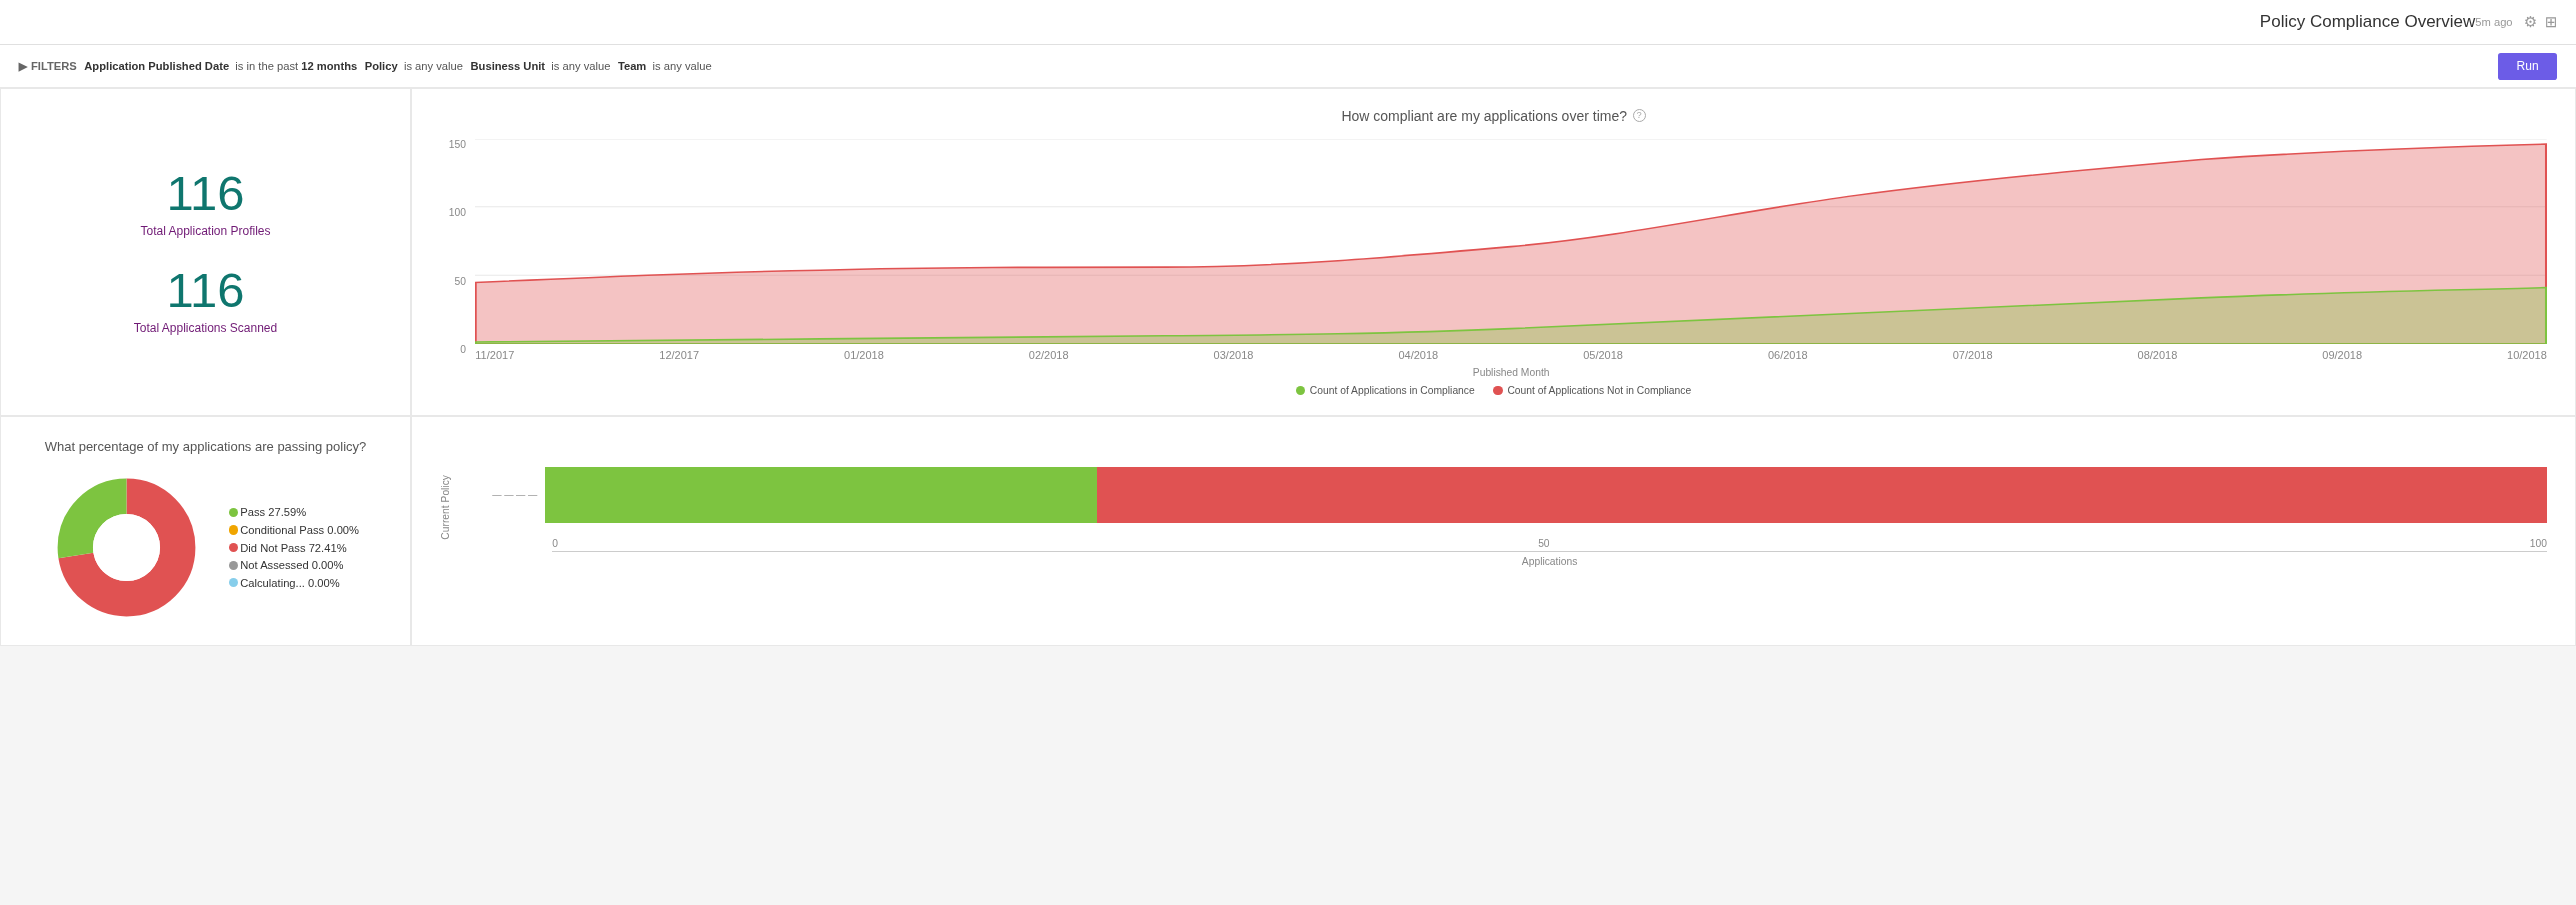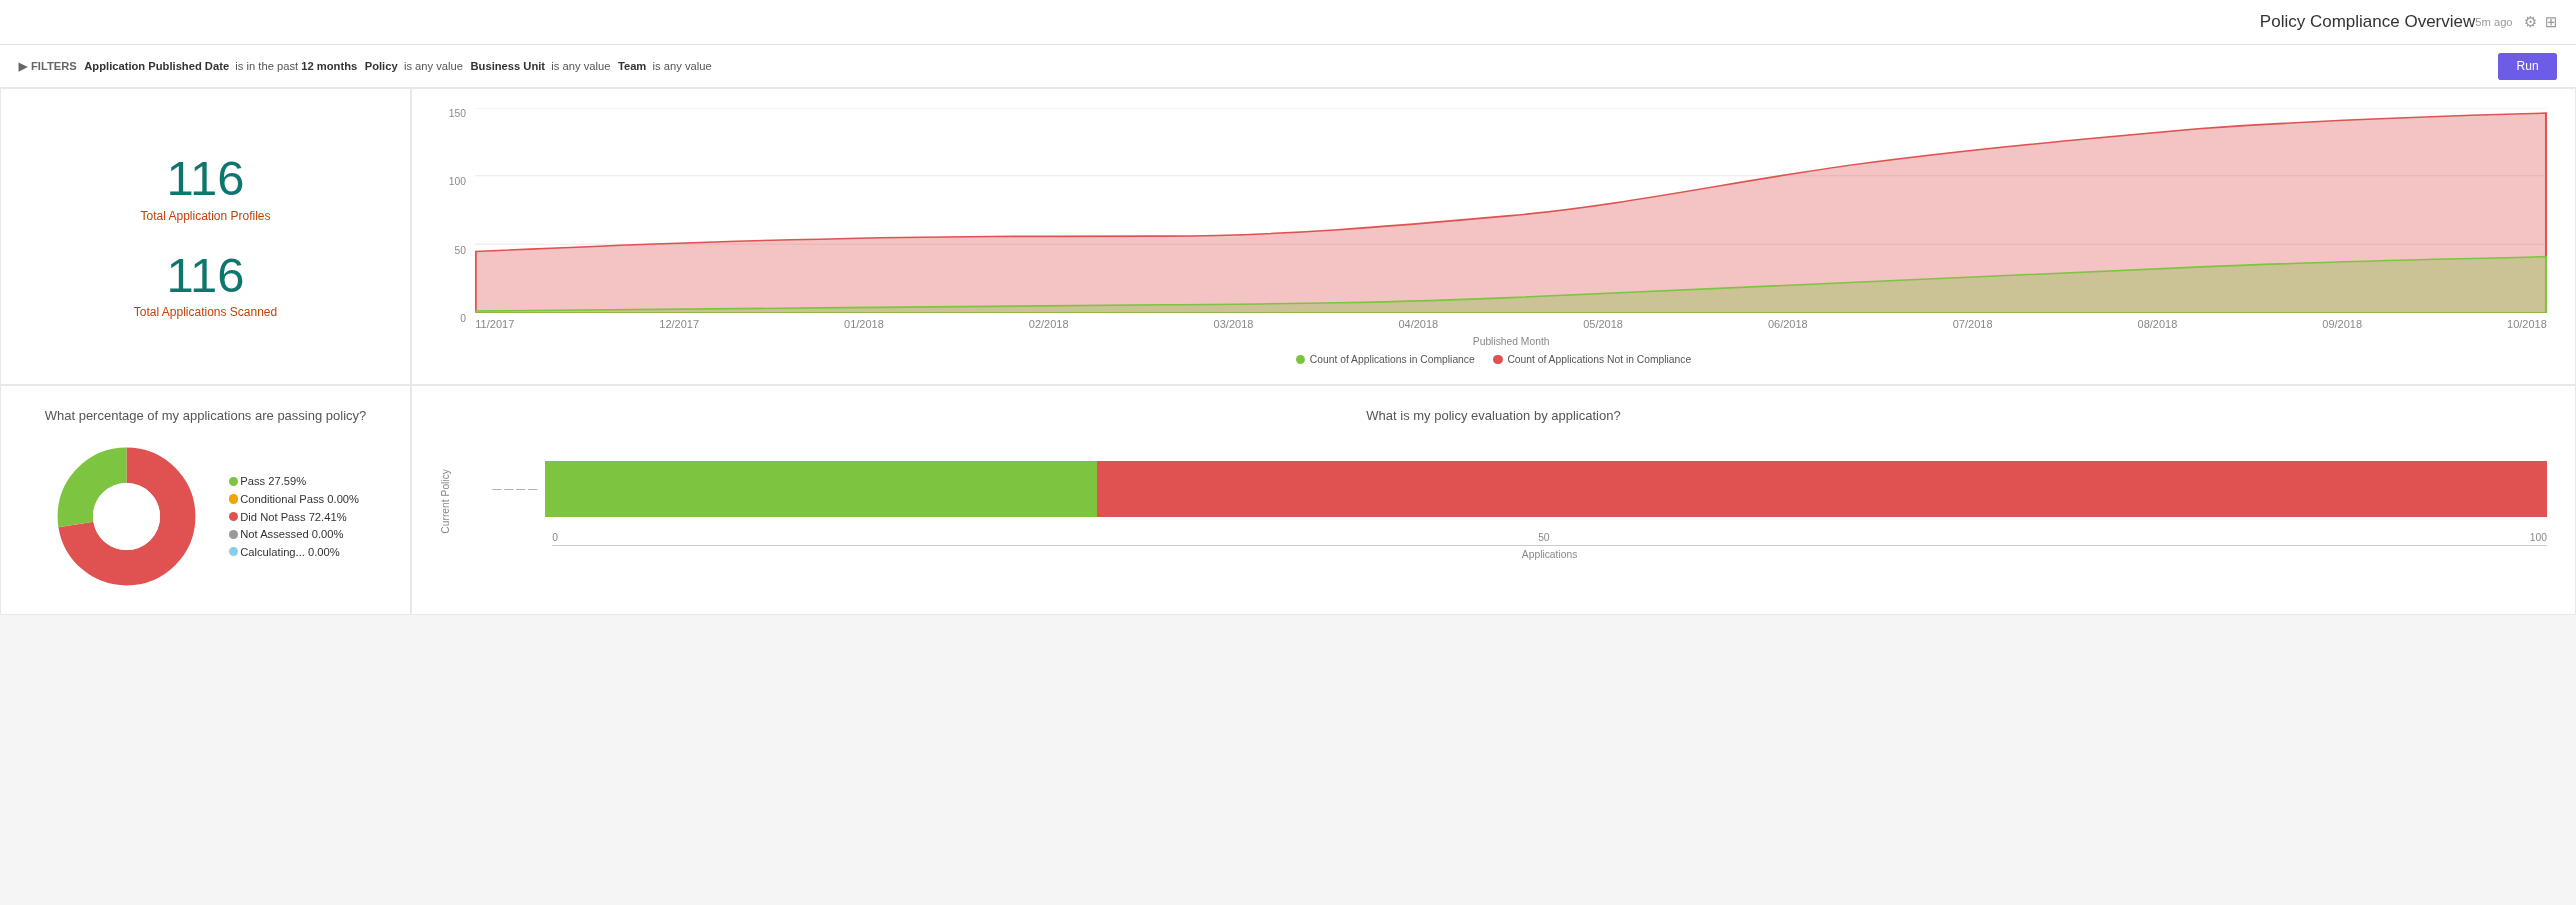--- a/index.html
+++ b/index.html
@@ -31,21 +31,21 @@
 
     .panel { background: #fff; border: 0.9px solid #e8e8e8; }
 
     
     .stats-panel {
       display: flex; flex-direction: column; justify-content: center; align-items: center;
       padding: 37px 18.7px; gap: 28px;
     }
     .stat-block { text-align: center; }
     .stat-number { font-size: 49px; font-weight: 300; color: #0f766e; line-height: 1; }
-    .stat-label { font-size: 12px; color: #c2410c; margin-top: 5.6px; }
+    .stat-label { font-size: 12px; color: #701a75; margin-top: 5.6px; }
 
     
     .chart-panel { padding: 18.7px 28px; position: relative; }
     .chart-title { text-align: center; font-size: 14px; color: #555; margin-bottom: 15px; display: flex; align-items: center; justify-content: center; gap: 5.6px; }
     .chart-area { position: relative; width: 100%; height: 205px; }
     .chart-svg { width: 100%; height: 100%; }
     .chart-legend { display: flex; gap: 18.7px; justify-content: center; margin-top: 7.5px; font-size: 10.3px; color: #555; }
     .legend-item { display: flex; align-items: center; gap: 4.7px; }
     .legend-dot { width: 9.3px; height: 9.3px; border-radius: 50%; }
 
@@ -108,20 +108,24 @@
       <div class="stat-number">116</div>
       <div class="stat-label">Total Application Profiles</div>
     </div>
     <div class="stat-block">
       <div class="stat-number">116</div>
       <div class="stat-label">Total Applications Scanned</div>
     </div>
   </div>
 
   <div class="panel chart-panel" style="border-bottom:0.9px solid #e8e8e8;">
+    <div class="chart-title">
+      <span>How compliant are my applications over time?</span>
+      <span class="info-icon">?</span>
+    </div>
     <div style="display:flex; gap:9.3px;">
 
       <div style="display:flex; flex-direction:column-reverse; justify-content:space-between; align-items:flex-end; padding-bottom:22.4px; font-size:10.3px; color:#888; min-width:26px;">
         <span>0</span>
         <span>50</span>
         <span>100</span>
         <span>150</span>
       </div>
       <div style="flex:1;">
         <div class="chart-area">
@@ -197,21 +201,20 @@
         </div>
         <div class="donut-legend-item">
           <div class="donut-dot" style="background:#87ceeb;"></div>
           <span>Calculating... <span>0.00%</span></span>
         </div>
       </div>
     </div>
   </div>
 
   <div class="panel bar-panel">
-    <div class="section-title">What is my policy evaluation by application?</div>
     <div style="display:flex; align-items:center; margin-top:9.3px; position:relative;">
 
       <div style="writing-mode:vertical-rl; transform:rotate(180deg); font-size:10.3px; color:#888; white-space:nowrap; margin-right:11.2px; flex-shrink:0;">Current Policy</div>
       <div style="flex:1;">
 
         <div style="display:flex; align-items:center; gap:7.5px; margin-bottom:15px; margin-top:18.7px;">
           <div style="font-size:9.3px; color:#888; white-space:nowrap; min-width:75px; text-align:right;">— — — —</div>
           <div style="flex:1; height:56px; display:flex;">
             <div style="width:27.59%; height:100%; background:#7dc440;"></div>
             <div style="width:72.41%; height:100%; background:#e05252;"></div>

